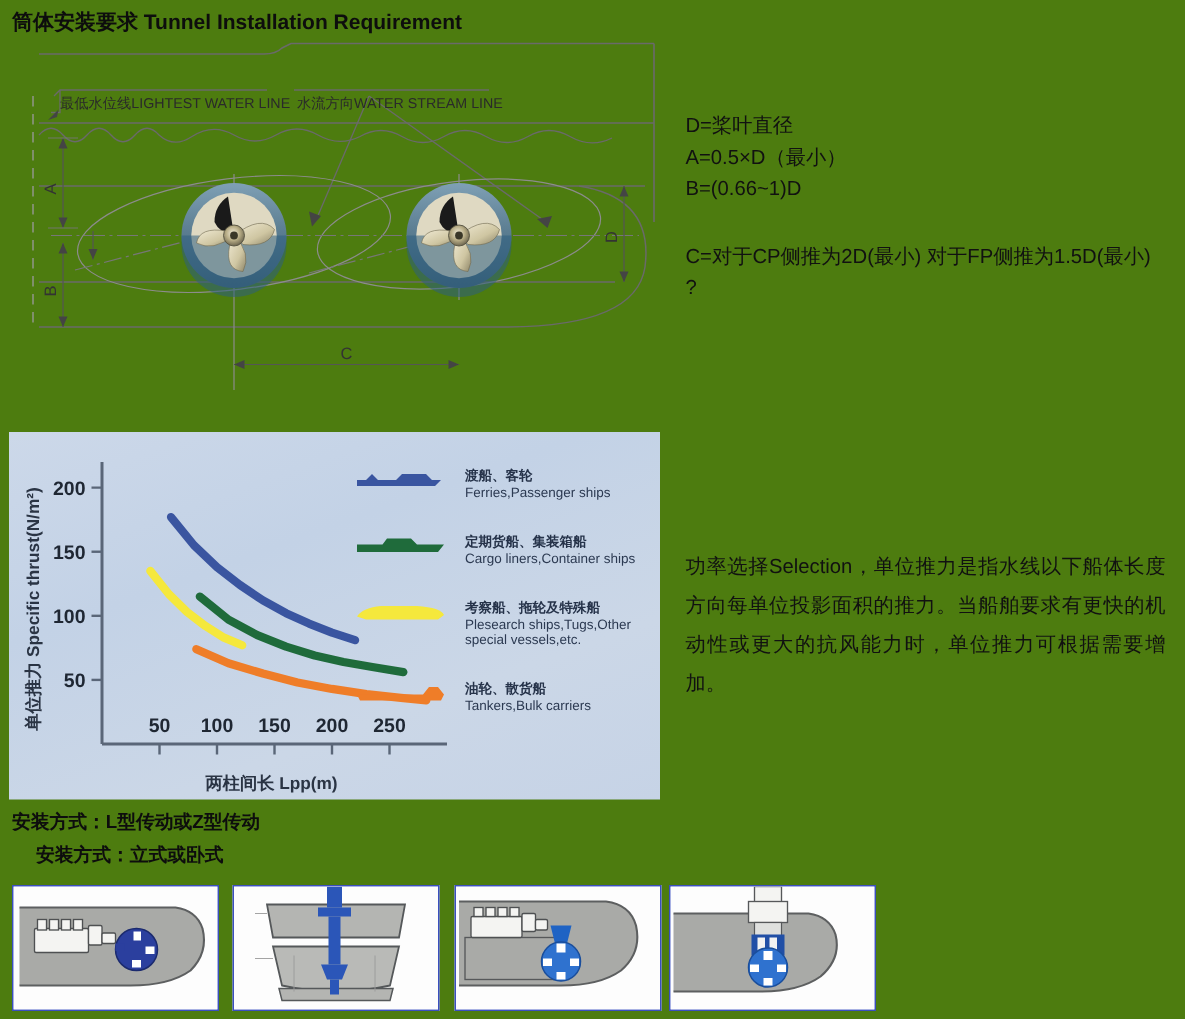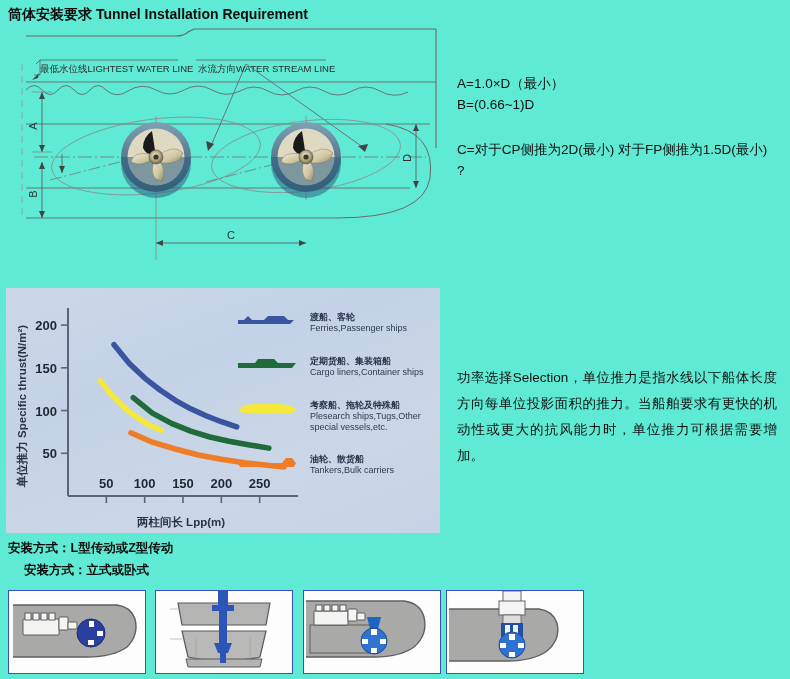--- a/index.html
+++ b/index.html
@@ -3,21 +3,21 @@
 <meta charset="utf-8">
 <style>
   * { box-sizing: border-box; }
   html, body {
     margin: 0; padding: 0;
     width: 790px; height: 679px;
     background: #ffffff;
     font-family: "Liberation Sans", sans-serif;
     overflow: hidden;
   }
-  .page { position: relative; width: 790px; height: 679px; background:#5eead4; }
+  .page { position: relative; width: 790px; height: 679px; background:#4d7c0f; }
 
   
   .sec-title {
     position: absolute;
     font-weight: bold;
     font-size: 14px;
     color: #0d0d0d;
     letter-spacing: 0px;
     white-space: nowrap;
   }
@@ -186,21 +186,22 @@
       <path d="M410 96 l-3 7 l6 0 z" fill="#444"></path>
       <path d="M410 160 l-3 -7 l6 0 z" fill="#444"></path>
       <text x="405" y="130" font-family="Liberation Sans, sans-serif" font-size="11" fill="#333" transform="rotate(-90 405 130)" text-anchor="middle">D</text>
 
       <text x="34" y="44" font-family="Liberation Sans, sans-serif" font-size="9.5" fill="#2a2a2a" id="lbl-lwl">最低水位线LIGHTEST WATER LINE</text>
       <text x="192" y="44" font-family="Liberation Sans, sans-serif" font-size="9.5" fill="#2a2a2a" id="lbl-wsl">水流方向WATER STREAM LINE</text>
     </svg>
   </div>
 
   <div class="side-text" id="formula-block">
-    <div>A=1.0×D（最小）</div>
+    <div>D=桨叶直径</div>
+    <div>A=0.5×D（最小）</div>
     <div>B=(0.66~1)D</div>
     <div class="wrap">C=对于CP侧推为2D(最小) 对于FP侧推为1.5D(最小)</div>
     <div>?</div>
   </div>
 
 
   <div id="power-chart">
     <svg width="434" height="245" viewBox="0 0 434 245" xmlns="http://www.w3.org/2000/svg">
 
       <line id="axis-y" x1="62" y1="20" x2="62" y2="208" stroke="#5a6678" stroke-width="2"></line>

